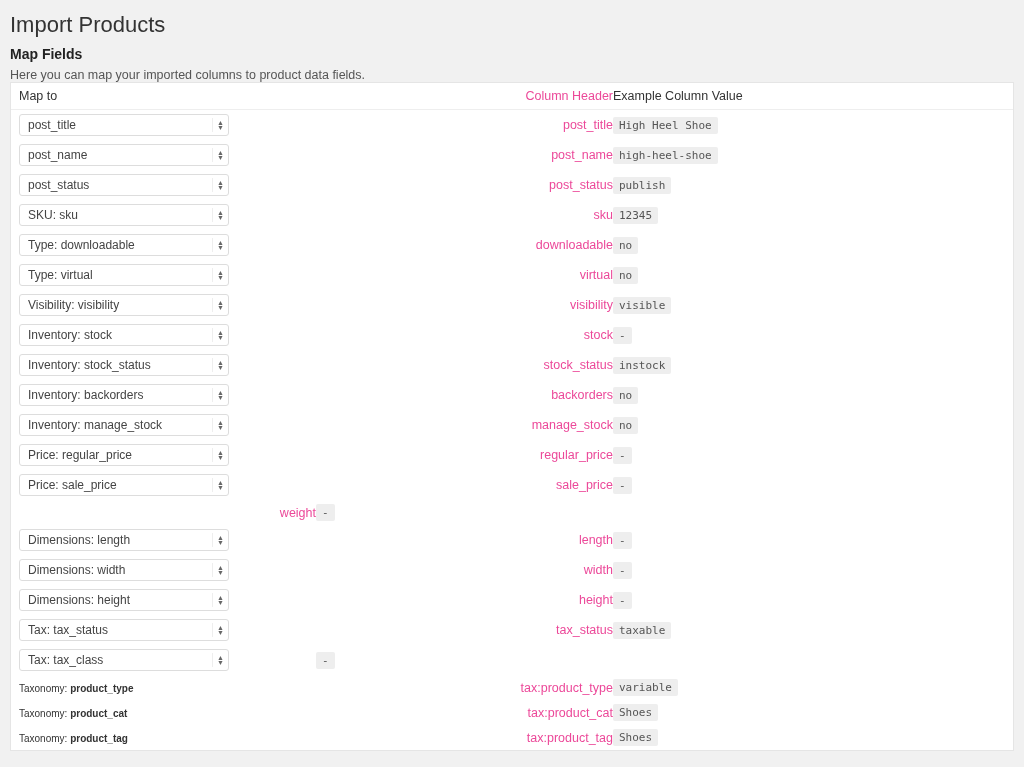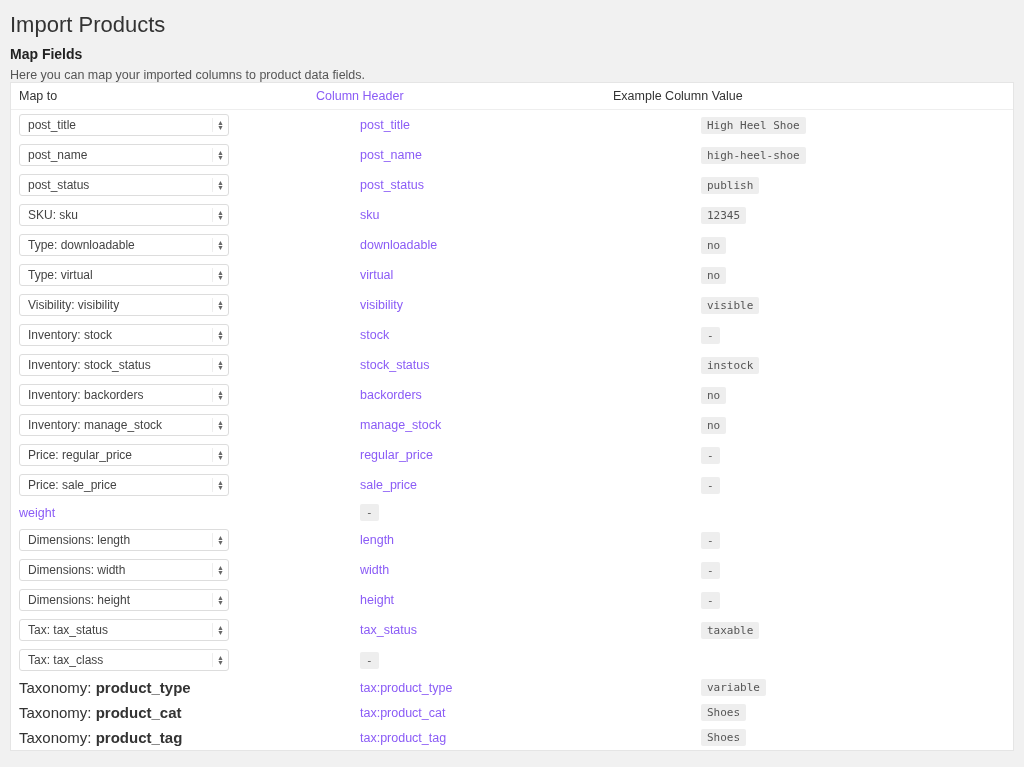--- a/index.html
+++ b/index.html
@@ -36,23 +36,23 @@
     align-items: center;
     padding: 4px 8px;
     font-size: 12.5px;
   }
   .hdr-row {
     border-bottom: 1px solid #eee;
     padding: 6px 8px;
     color: #333;
   }
   .col-mapto { width: 297px; flex: 0 0 297px; padding-right: 10px; }
-  .col-header { width: 297px; flex: 0 0 297px; color: #8b5cf6; }
+  .col-header { width: 297px; flex: 0 0 297px; color: #ec4899; text-align: right; }
   .col-example { flex: 1 1 auto; }
-  .row { min-height: 24px; gap: 44px; }
+  .row { min-height: 24px; }
   .row + .row { }
   .sel {
     width: 210px;
     height: 22px;
     border: 1px solid #ddd;
     border-radius: 3px;
     background: #fff;
     position: relative;
     display: flex;
     align-items: center;
@@ -69,21 +69,21 @@
     display: flex;
     flex-direction: column;
     line-height: 5px;
     font-size: 7px;
     color: #666;
     border-left: 1px solid #eee;
     padding-left: 4px;
     height: 14px;
     justify-content: center;
   }
-  .plain-label { font-size: 15px; color: #333; }
+  .plain-label { font-size: 10px; color: #333; }
   .plain-label .bold { font-weight: 700; }
   code.val {
     font-family: Menlo, Consolas, monospace;
     font-size: 11px;
     background: #eee;
     color: #555;
     padding: 2px 6px;
     border-radius: 2px;
     display: inline-block;
   }

